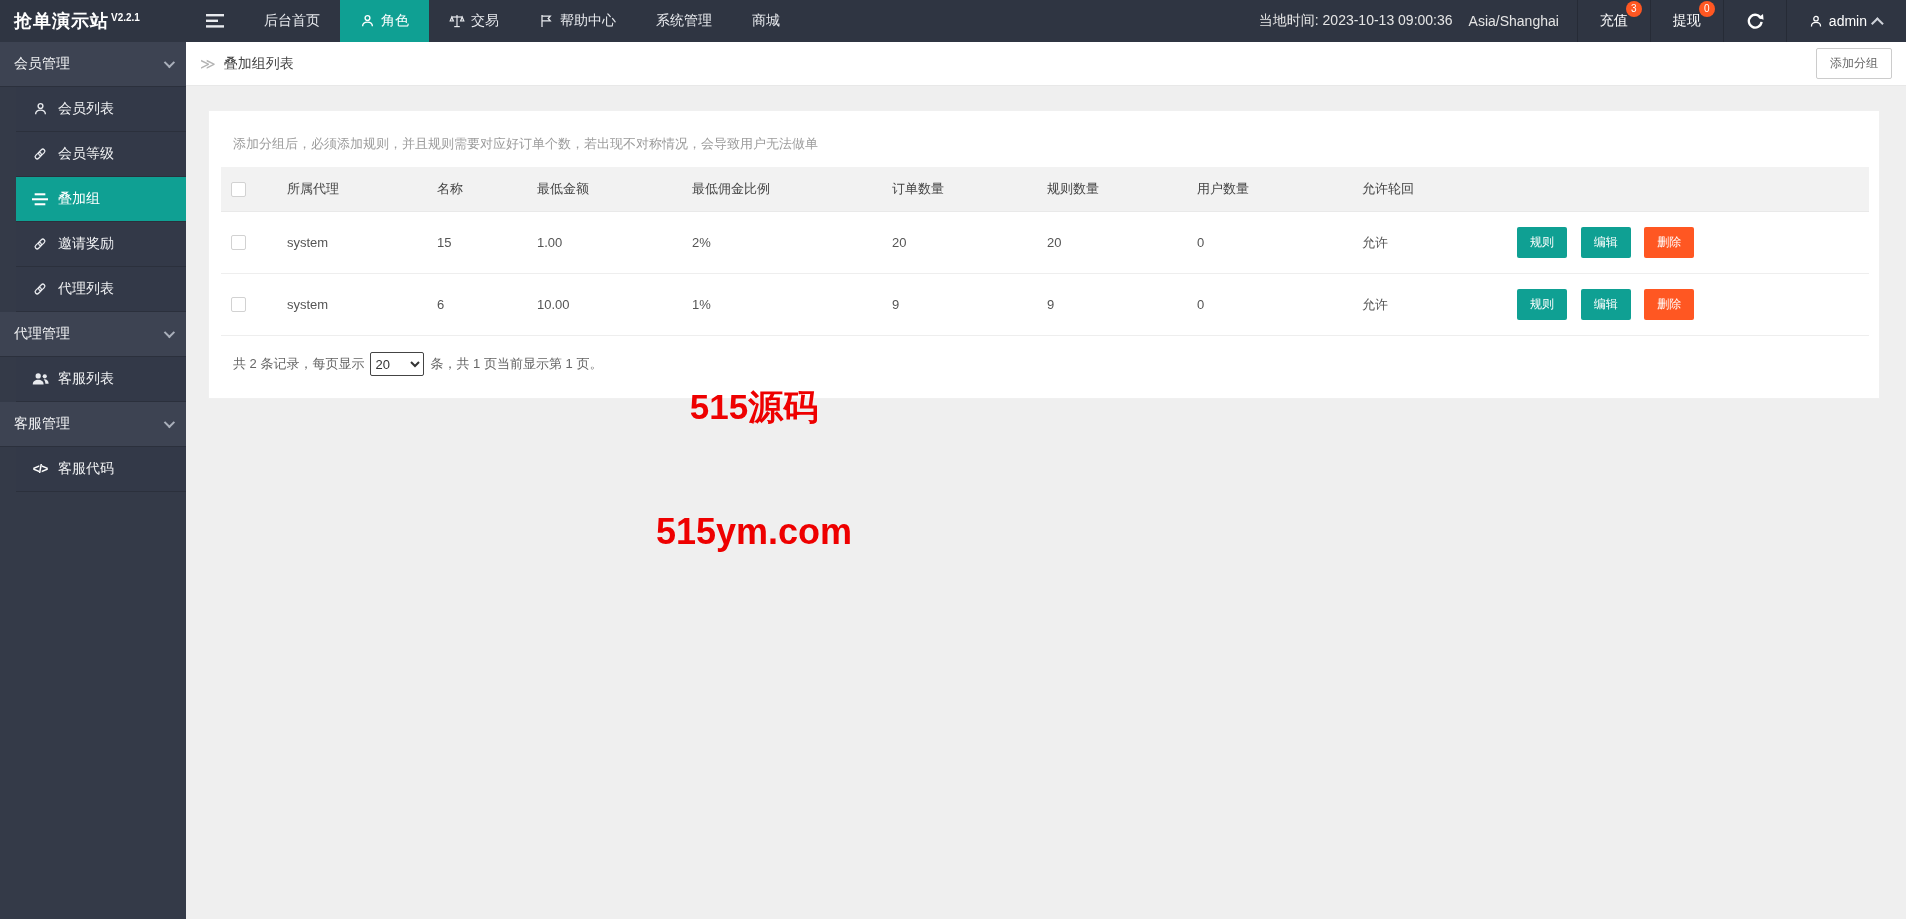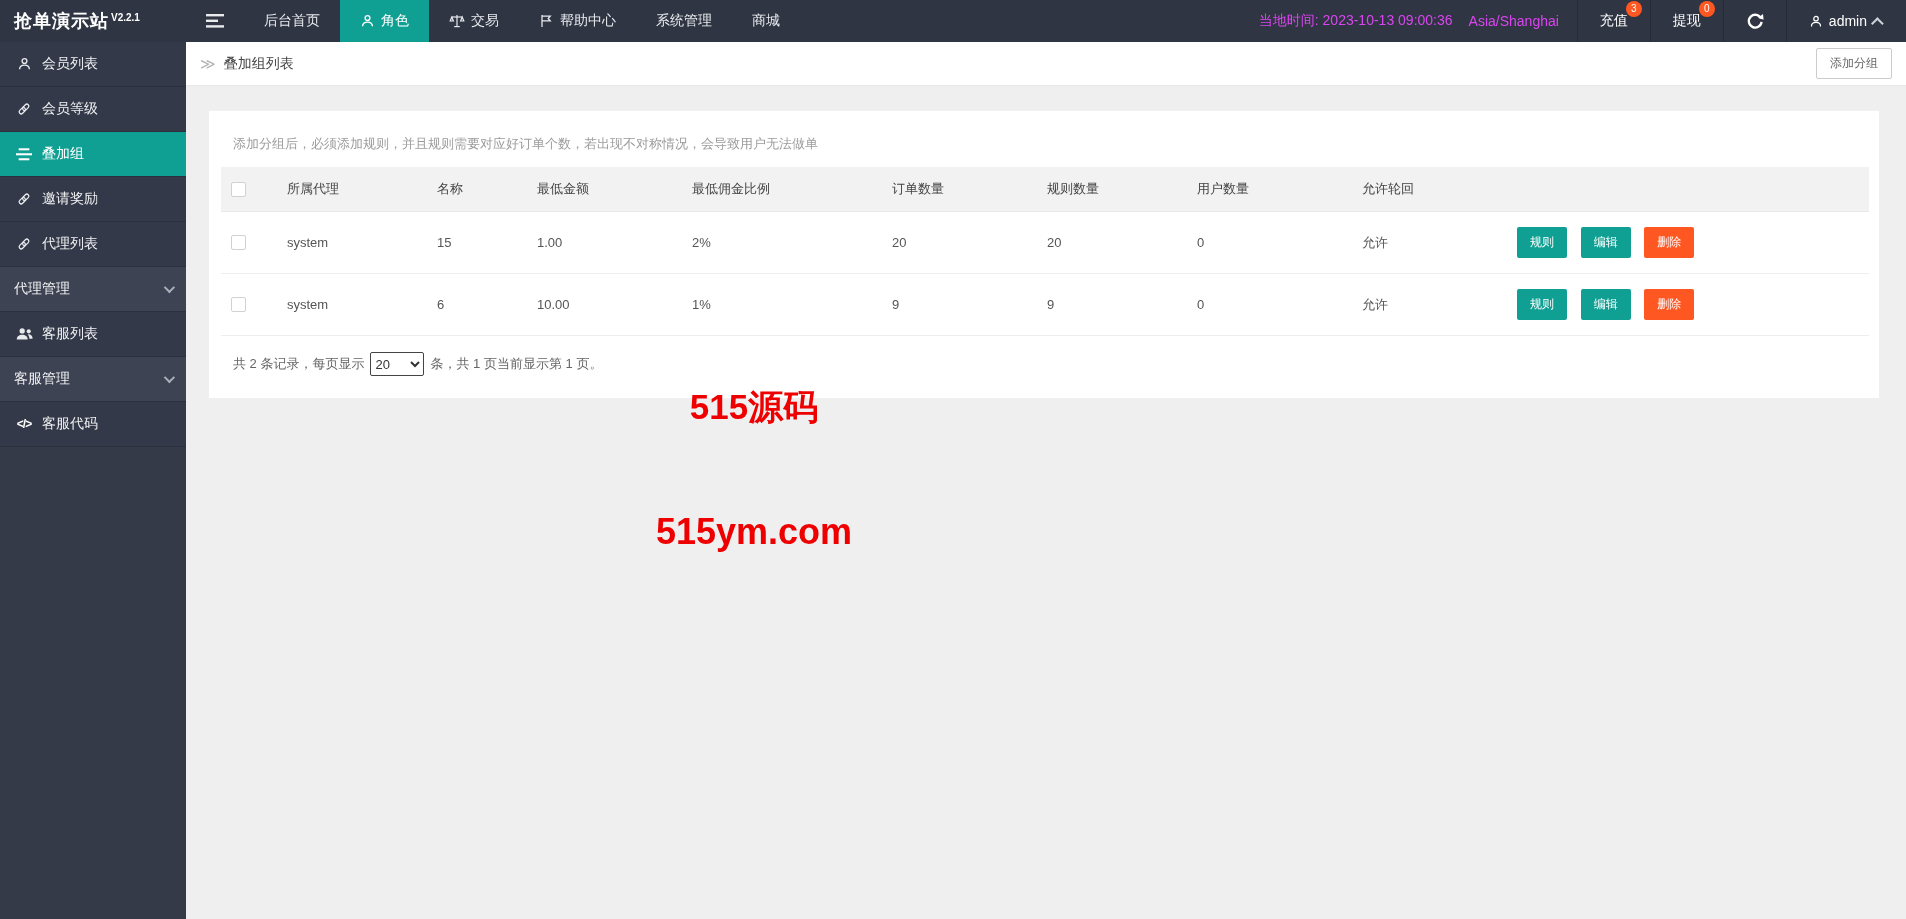--- a/index.html
+++ b/index.html
@@ -8,32 +8,32 @@
 
   
   .navbar { position:absolute; left:0; top:0; width:1906px; height:42px; background:#2f3542; display:flex; align-items:stretch; z-index:5;justify-content:center; }
   .brand { width:186px; color:#fff; font-size:18px; font-weight:bold; display:flex; align-items:center; padding-left:14px; letter-spacing:1px; }
   .brand sup { font-size:10px; font-weight:bold; margin-left:2px; transform:translateY(-4px); letter-spacing:0; }
   .nav-left { display:flex; align-items:stretch; }
   .nav-btn { display:flex; align-items:center; padding:0 20px; color:#e8eaee; font-size:14px; cursor:pointer; }
   .nav-btn .i { margin-right:6px; display:inline-flex; }
   .nav-btn.active { background:#0fa093; color:#fff; }
   .nav-right { margin-left:auto; display:flex; align-items:stretch; }
-  .nav-time { display:flex; align-items:center; color:#d946ef; font-size:14px; padding:0 18px; }
+  .nav-time { display:flex; align-items:center; color:#e5e5e5; font-size:14px; padding:0 18px; }
   .nav-time .tz { margin-left:16px; }
   .nav-item { position:relative; display:flex; align-items:center; padding:0 22px; color:#fff; font-size:14px; border-left:1px solid rgba(0,0,0,.18); cursor:pointer; }
   .badge { position:absolute; top:1px; right:8px; min-width:16px; height:16px; padding:0 4px; background:#ff5722; border-radius:8px; color:#fff; font-size:10px; line-height:16px; text-align:center; }
   .user-item .i { margin-right:6px; display:inline-flex; }
   .caret-up { width:9px; height:9px; border-left:2px solid #cfd3da; border-top:2px solid #cfd3da; transform:rotate(45deg) translateY(3px); margin-left:8px; }
 
   
   .sidebar { position:absolute; left:0; top:42px; width:186px; height:877px; background:#343a48; }
   .side-row { height:45px; display:flex; align-items:center; color:#f0f1f3; font-size:14px; cursor:pointer; border-bottom:1px solid #2b303c; }
   .side-group { background:#3d4352; padding:0 14px; justify-content:space-between; }
-  .side-item { background:#333948; padding-left:14px; }
+  .side-item { background:#333948; padding-left:14px;margin-left:16px; }
   .side-item .i { width:20px; margin-right:8px; display:inline-flex; justify-content:center; }
   .side-item.active { background:#0fa093; color:#fff; }
   .chev { width:8px; height:8px; border-right:2px solid #aab0bb; border-bottom:2px solid #aab0bb; transform:rotate(45deg) translateY(-2px); }
   .code-glyph { font-size:12px; font-weight:bold; color:#fff; letter-spacing:-1px; }
 
   
   .crumbbar { position:absolute; left:186px; top:42px; width:1720px; height:44px; background:#fff; border-bottom:1px solid #e8e8e8; display:flex; align-items:center; padding:0 14px; }
   .crumb-ico { color:#b3b3b3; font-size:15px; margin-right:8px; }
   .crumb-title { color:#444; font-size:14px; }
   .add-group-btn { margin-left:auto; background:#fff; border:1px solid #ccc; border-radius:2px; color:#666; font-size:12px; padding:6px 13px; cursor:pointer; }
@@ -149,20 +149,24 @@
             <path d="M3.5 17c0-3.8 3-5.6 6.5-5.6s6.5 1.8 6.5 5.6" fill="none" stroke="#fff" stroke-width="1.8"></path>
           </svg>
         </span>
       <span>admin</span>
       <span class="caret-up"></span>
     </div>
   </div>
 </div>
 
 <div class="sidebar">
+  <div class="side-row side-group">
+    <span>会员管理</span>
+    <span class="chev"></span>
+  </div>
   <div class="side-row side-item">
     <span class="i">
         <svg class="ic" width="15" height="16" viewBox="0 0 20 20">
           <circle cx="10" cy="6" r="3.2" fill="none" stroke="#e8eaee" stroke-width="1.8"></circle>
           <path d="M3.5 17c0-3.8 3-5.6 6.5-5.6s6.5 1.8 6.5 5.6" fill="none" stroke="#e8eaee" stroke-width="1.8"></path>
         </svg>
       </span>
     <span>会员列表</span>
   </div>
   <div class="side-row side-item">

